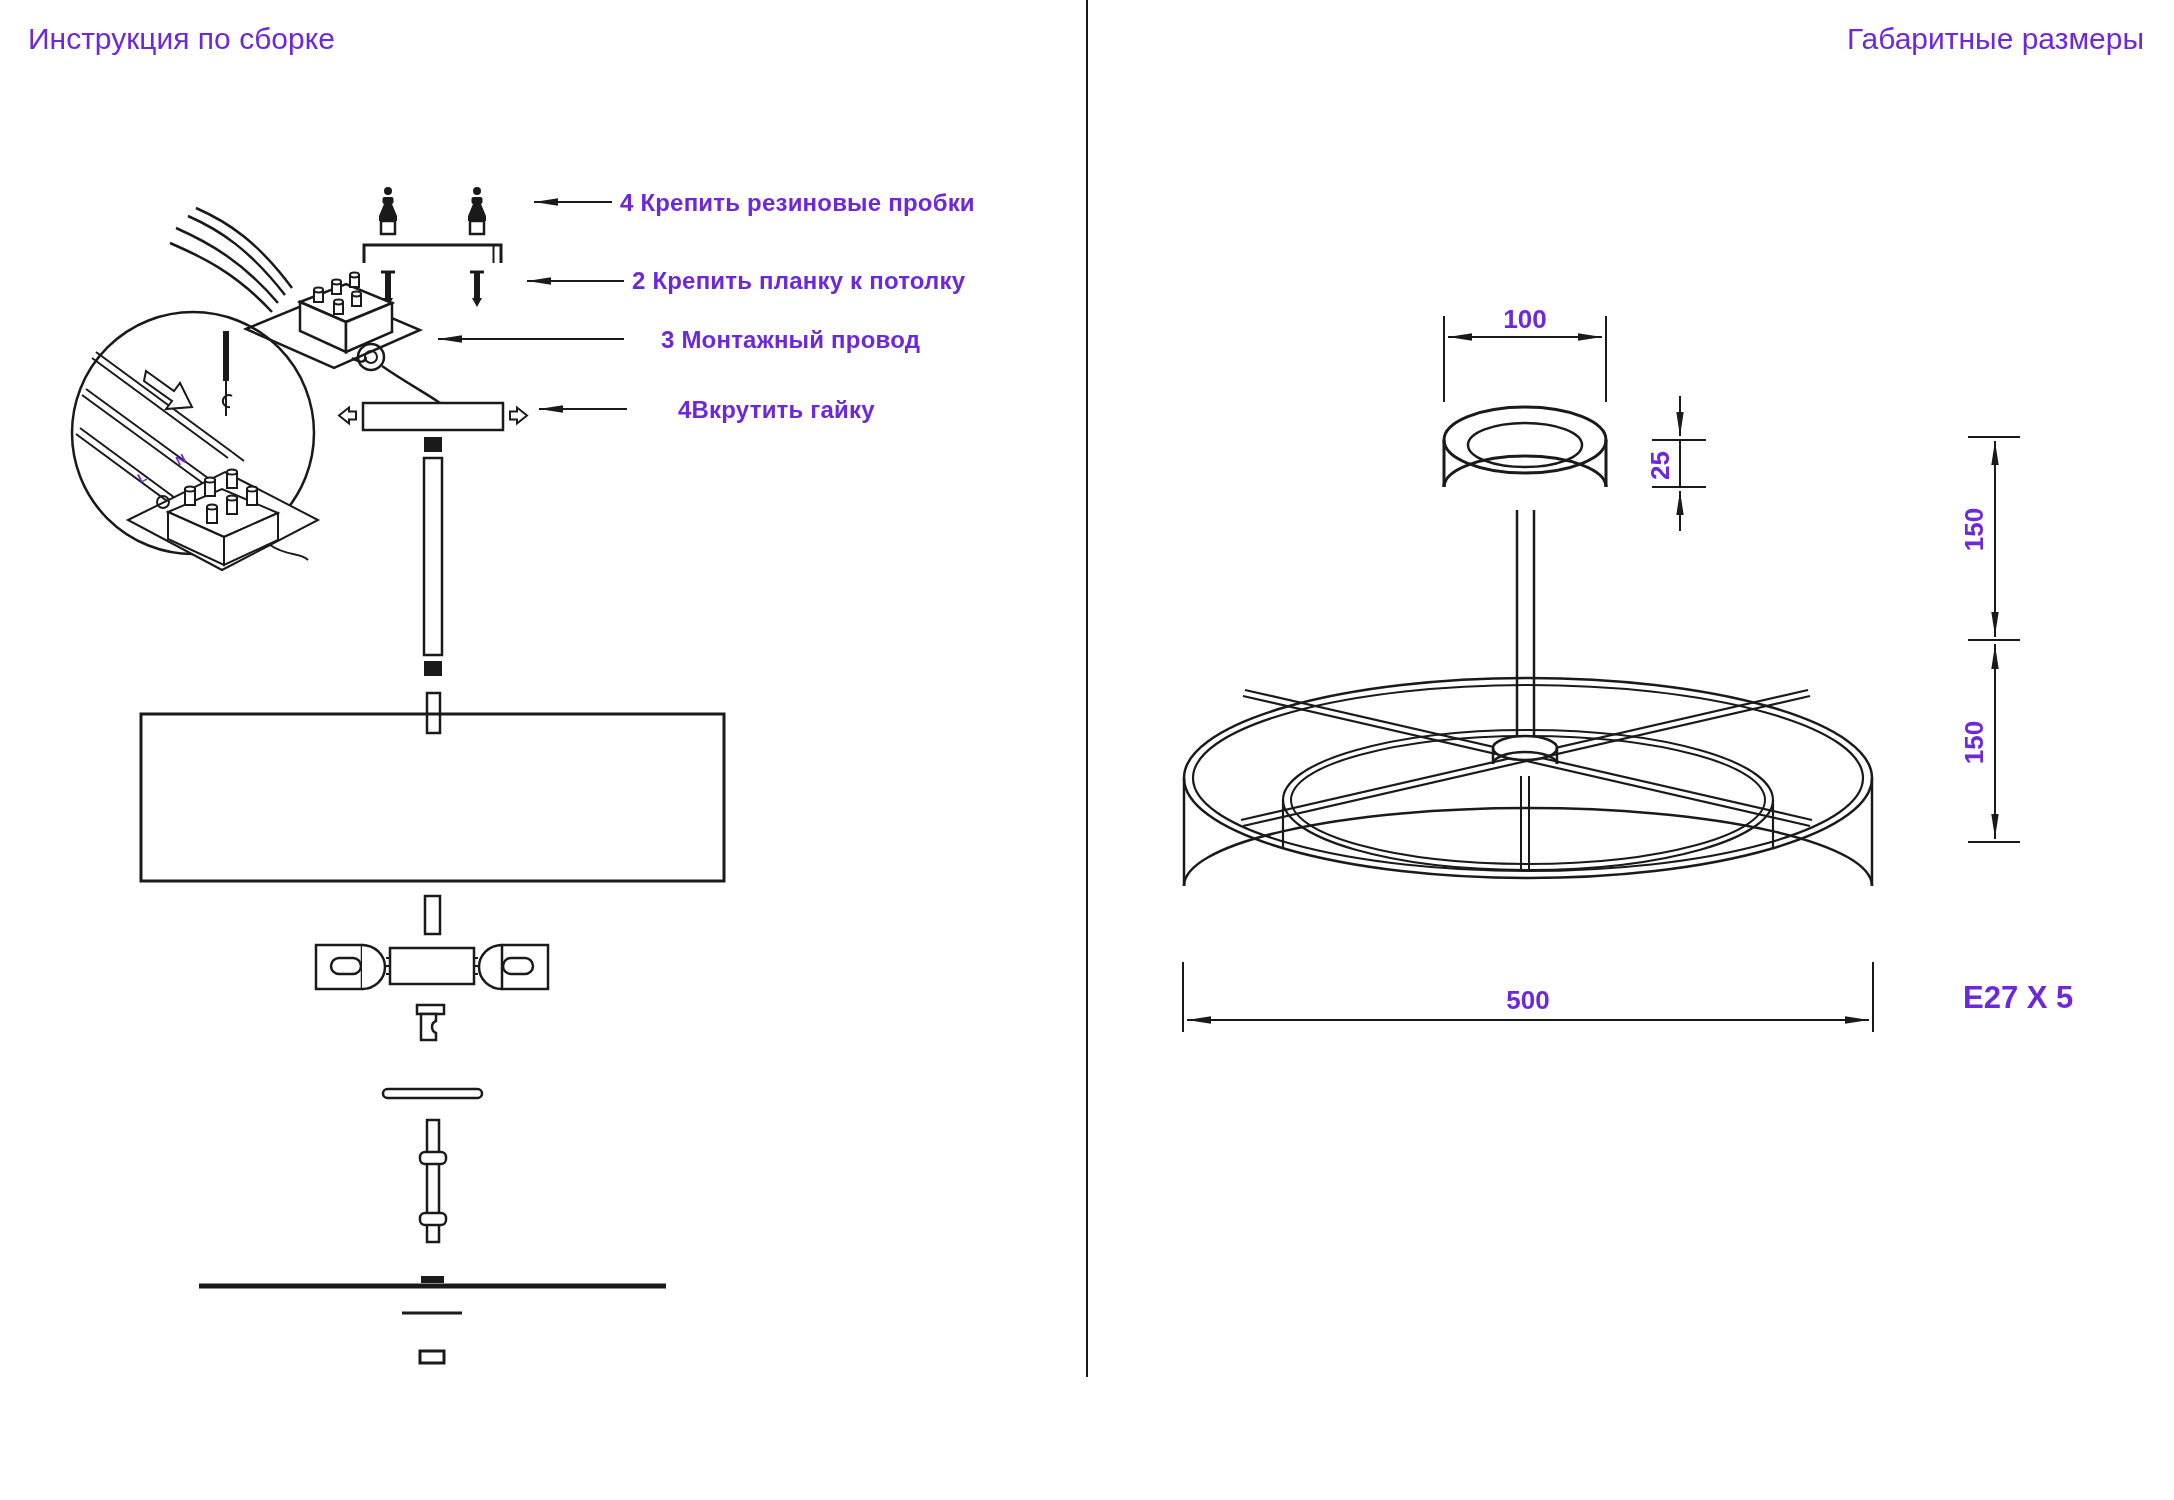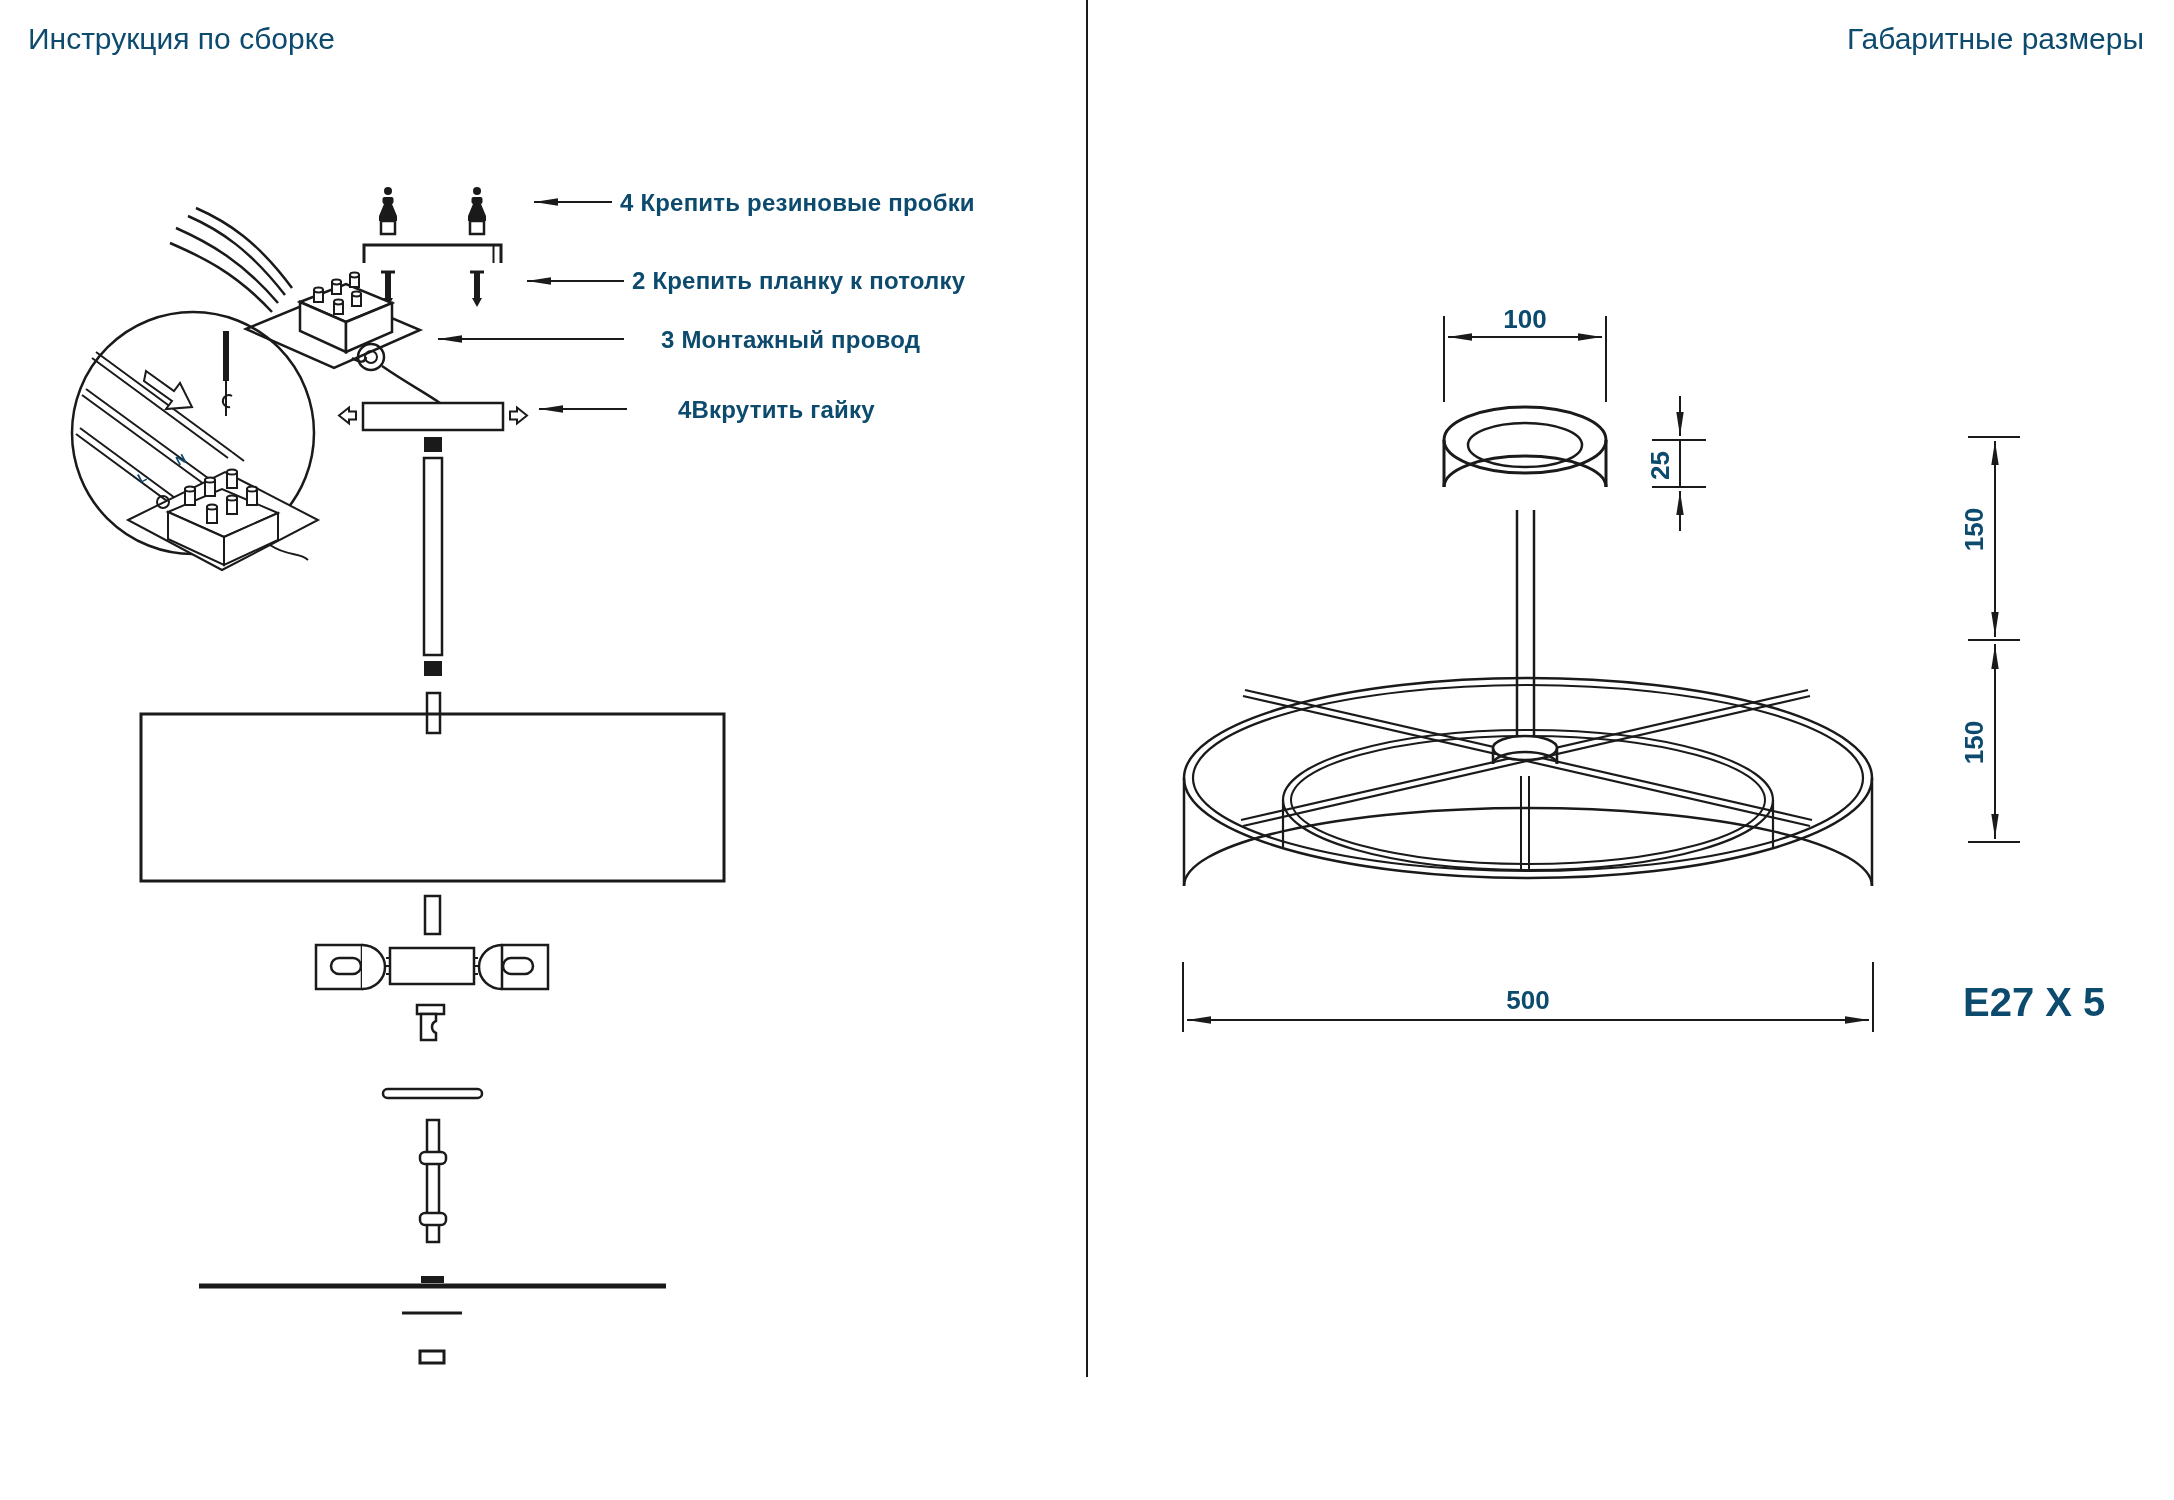--- a/index.html
+++ b/index.html
@@ -1,32 +1,32 @@
 <!DOCTYPE html>
 <html><head>
 <meta charset="utf-8">
 <style>
   html,body{margin:0;padding:0;background:#888;}
   .page{
     position:relative;
     width:2174px;height:1500px;
     background:#ffffff;
     font-family:"Liberation Sans", sans-serif;
-    color:#0c4a6e;
+    color:#6d28d9;
     overflow:hidden;
   }
   .abs{position:absolute;}
   .header{font-size:30px;font-weight:400;white-space:nowrap;}
   .caption{left:0;top:1412px;width:100%;text-align:center;font-size:32px;font-weight:400;}
   .divider{left:1086px;top:0;width:2px;height:1377px;background:#1a1a1a;}
   .step-label{font-size:24px;font-weight:bold;white-space:nowrap;letter-spacing:0.2px;}
   .dim{font-size:26px;font-weight:bold;white-space:nowrap;}
   .dim-rot{transform:rotate(-90deg);transform-origin:center center;}
   .dim-center{text-align:center;}
-  .e27{font-size:40px;font-weight:bold;white-space:nowrap;}
+  .e27{font-size:31px;font-weight:bold;white-space:nowrap;}
   .term-label{font-size:13px;font-weight:bold;transform:rotate(-28deg);}
   svg{position:absolute;left:0;top:0;}
   .ln{stroke:#1a1a1a;fill:none;}
   .fl{fill:#1a1a1a;stroke:none;}
   .wh{fill:#ffffff;stroke:#1a1a1a;}
 </style>
 </head>
 <body>
 
 <div class="page">

